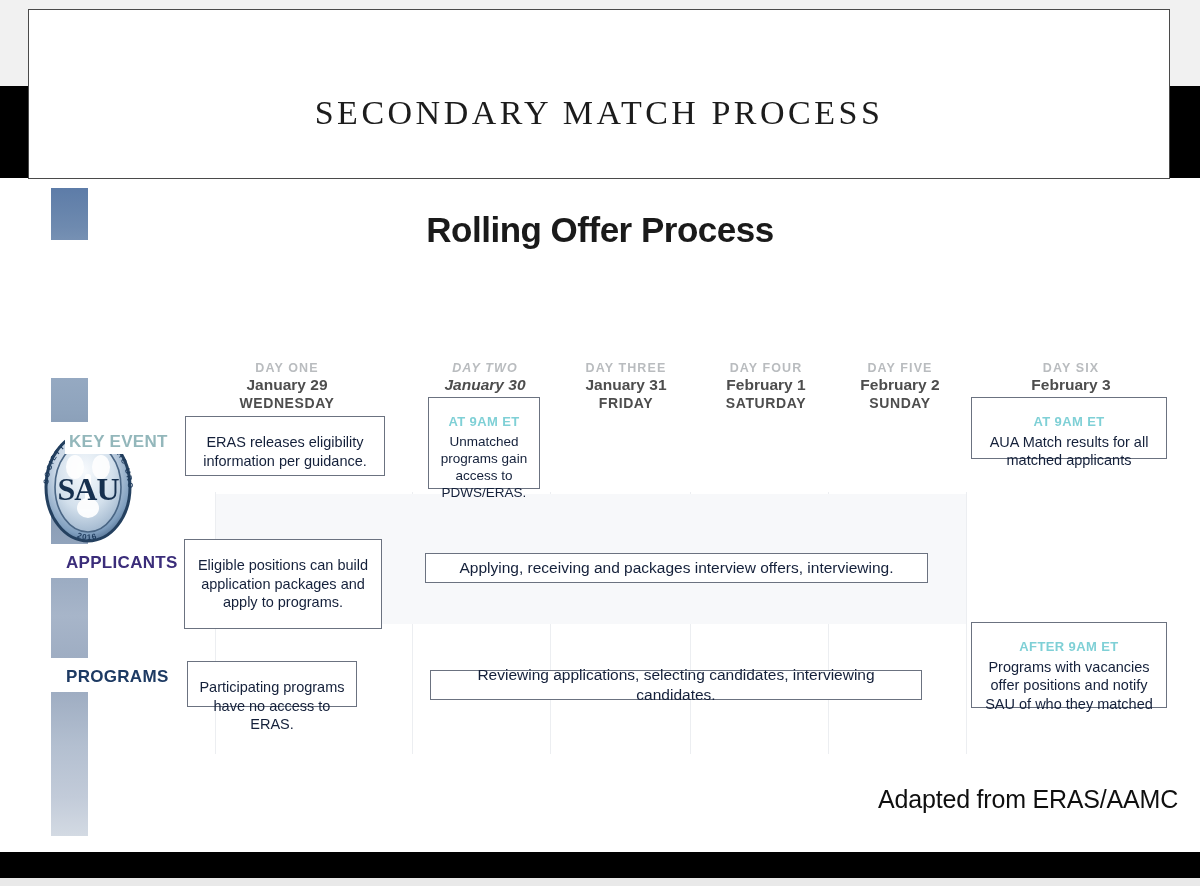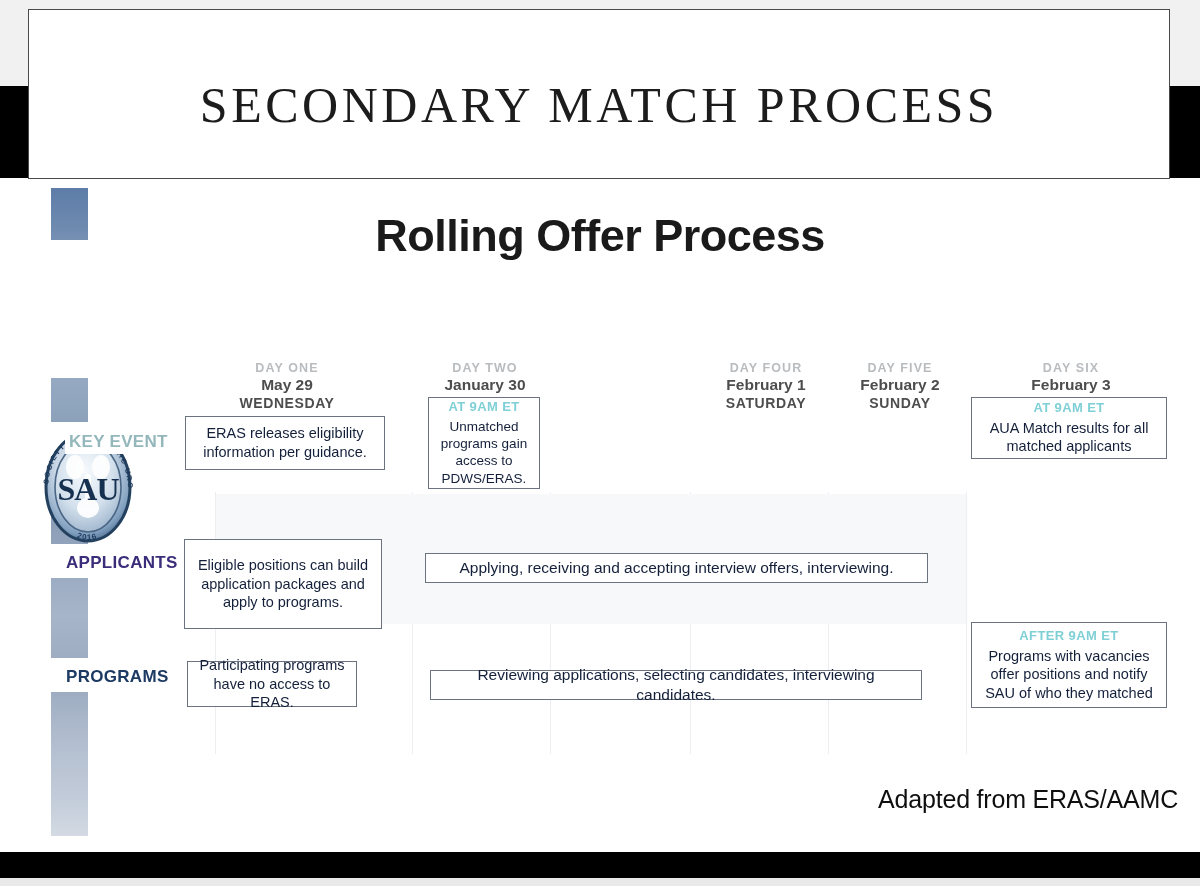--- a/index.html
+++ b/index.html
@@ -56,42 +56,42 @@
     width: 1142px; height: 170px;
     background: #ffffff;
     border: 1.5px solid #4a4a4a;
     box-sizing: border-box;
     display: flex;
     align-items: flex-end;
     justify-content: center;
   }
   .title-text {
     font-family: "Liberation Serif", serif;
-    font-size: 50px;
+    font-size: 34px;
     letter-spacing: 3.5px;
     color: #1c1c1c;
     line-height: 1;
     padding-bottom: 48px;
     white-space: nowrap;
   }
 
   
   .content {
     position: absolute;
     left: 0; top: 182px;
     width: 1200px; height: 670px;
     background: #ffffff;
   }
 
   .chart-title {
     position: absolute;
     left: 0; top: 28px;
     width: 1200px;
     text-align: center;
-    font-size: 45px;
+    font-size: 35px;
     font-weight: bold;
     color: #1a1a1a;
     letter-spacing: -0.5px;
   }
 
   
   .rail {
     position: absolute;
     left: 51px; top: 6px;
     width: 37px; height: 648px;
@@ -173,21 +173,20 @@
 
   
   .box {
     position: absolute;
     box-sizing: border-box;
     border: 1.4px solid #6b7280;
     background: #ffffff;
     display: flex;
     flex-direction: column;
     align-items: center;
-    justify-content: center;
     text-align: center;
     color: #16233b;
     font-size: 14.5px;
     line-height: 1.28;
     padding: 16px 8px;
   }
   .box .stamp {
     color: #7fd0d6;
     font-weight: bold;
     font-size: 13px;
@@ -277,27 +276,32 @@
           <textPath href="#ringTop" startOffset="4%">SOCIETY OF ACADEMIC UROLOGISTS</textPath>
         </text>
         <text font-family="Liberation Sans, sans-serif" font-size="8" fill="#1d3a5c" font-weight="bold" letter-spacing="1">
           <textPath href="#ringBot" startOffset="41%">2016</textPath>
         </text>
       </svg>
     </div>
 
     <div class="day-head" style="left:198px; top:152px; width:178px;">
       <div class="day-num">DAY ONE</div>
-      <div class="day-date">May 29</div>
+      <div class="day-date">January 29</div>
       <div class="day-dow">WEDNESDAY</div>
     </div>
-    <div class="day-head" style="left:396px; top:152px; width:178px;">
+    <div class="day-head" style="left:396px; top:152px; width:178px;font-style:italic;">
       <div class="day-num">DAY TWO</div>
       <div class="day-date">January 30</div>
       <div class="day-dow">THURSDAY</div>
+    </div>
+    <div class="day-head" style="left:548px; top:152px; width:156px;">
+      <div class="day-num">DAY THREE</div>
+      <div class="day-date">January 31</div>
+      <div class="day-dow">FRIDAY</div>
     </div>
     <div class="day-head" style="left:688px; top:152px; width:156px;">
       <div class="day-num">DAY FOUR</div>
       <div class="day-date">February 1</div>
       <div class="day-dow">SATURDAY</div>
     </div>
     <div class="day-head" style="left:822px; top:152px; width:156px;">
       <div class="day-num">DAY FIVE</div>
       <div class="day-date">February 2</div>
       <div class="day-dow">SUNDAY</div>
@@ -305,40 +309,40 @@
     <div class="day-head" style="left:982px; top:152px; width:178px;">
       <div class="day-num">DAY SIX</div>
       <div class="day-date">February 3</div>
       <div class="day-dow">MONDAY</div>
     </div>
 
     <div class="row-label" style="left:65px; top:248px; color:#93b7bb;">KEY EVENT</div>
     <div class="row-label" style="left:62px; top:369px; color:#3b2d7a;">APPLICANTS</div>
     <div class="row-label" style="left:62px; top:483px; color:#1d3a63;text-align:right;">PROGRAMS</div>
 
-    <div class="box" style="left:185px; top:234px; width:200px; height:54px;">
+    <div class="box" style="left:185px; top:234px; width:200px; height:60px;">
       <div class="body">ERAS releases eligibility information per guidance.</div>
     </div>
 
     <div class="box" style="left:428px; top:215px; width:112px; height:92px; font-size:13.5px;">
       <div class="stamp">AT 9AM ET</div>
       <div class="body">Unmatched programs gain access to PDWS/ERAS.</div>
     </div>
 
     <div class="box" style="left:971px; top:215px; width:196px; height:62px; font-size:14.5px;">
       <div class="stamp">AT 9AM ET</div>
       <div class="body">AUA Match results for all matched applicants</div>
     </div>
 
     <div class="box" style="left:184px; top:357px; width:198px; height:90px;">
       <div class="body">Eligible positions can build application packages and apply to programs.</div>
     </div>
 
     <div class="box wide" style="left:425px; top:371px; width:503px; height:30px;">
-      <div class="body">Applying, receiving and accepting interview offers, interviewing.</div>
+      <div class="body">Applying, receiving and packages interview offers, interviewing.</div>
     </div>
 
     <div class="box" style="left:187px; top:479px; width:170px; height:46px;">
       <div class="body">Participating programs have no access to ERAS.</div>
     </div>
 
     <div class="box wide" style="left:430px; top:488px; width:492px; height:30px;">
       <div class="body">Reviewing applications, selecting candidates, interviewing candidates.</div>
     </div>
 

